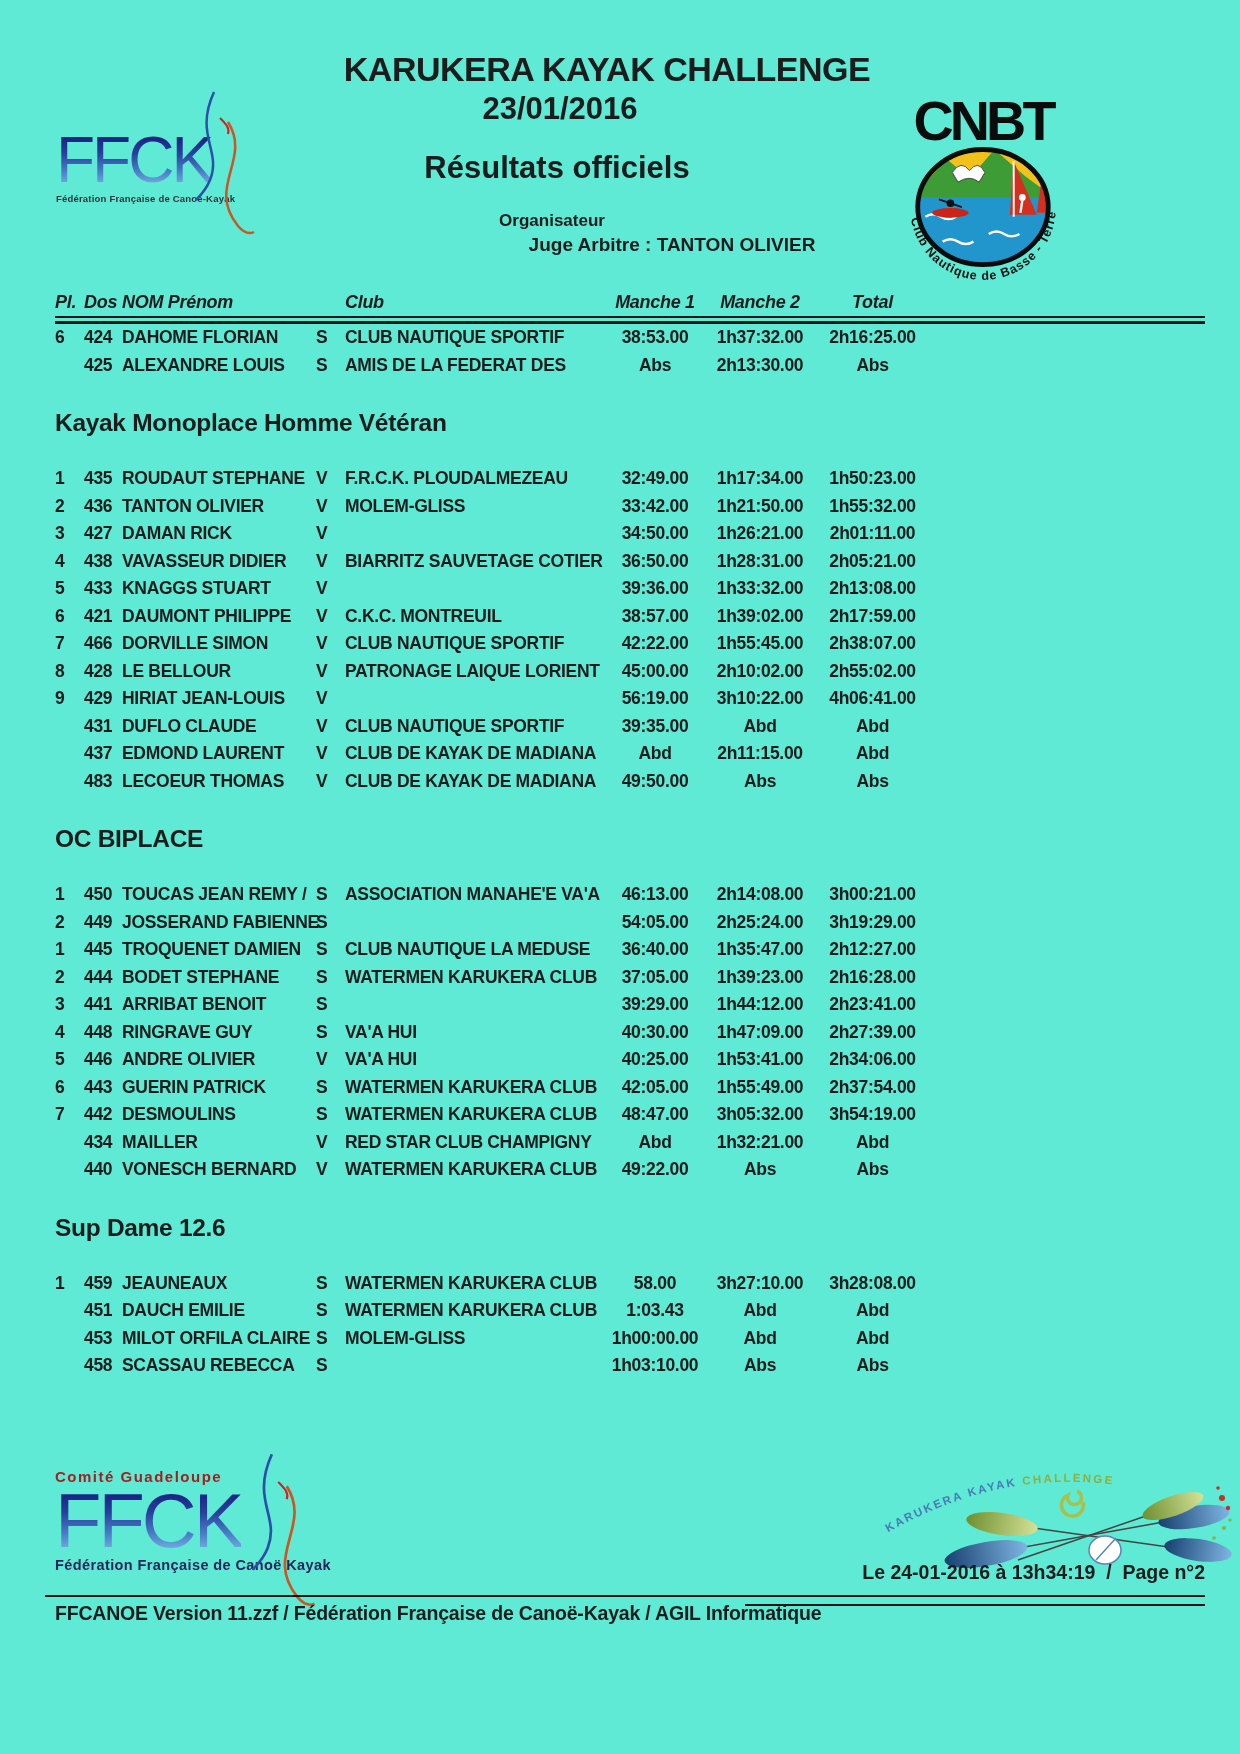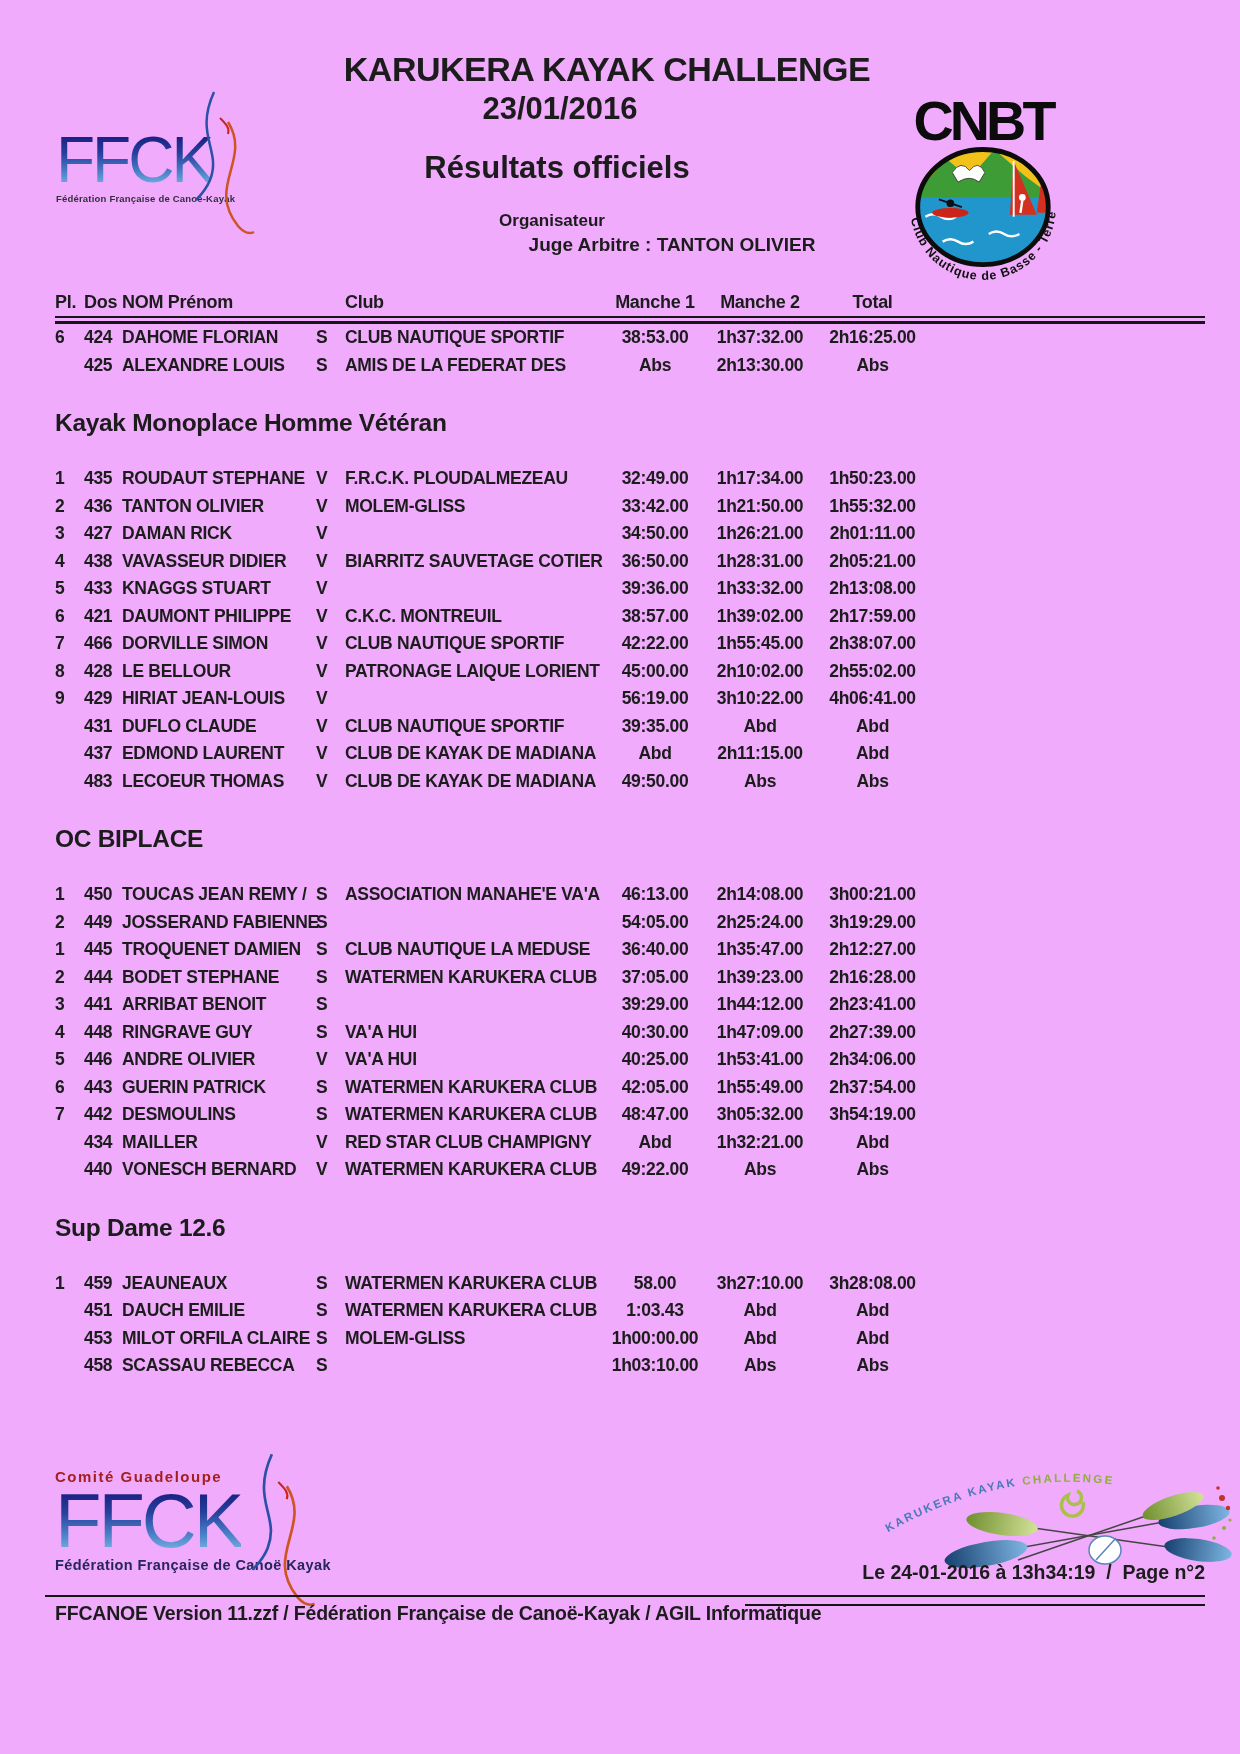--- a/index.html
+++ b/index.html
@@ -1,17 +1,17 @@
 <!DOCTYPE html>
 <html><head>
 <meta charset="utf-8">
 <style>
   html,body { margin:0; padding:0; background:#ffffff; }
   .page {
-    position:relative; width:1240px; height:1754px; background:#f0abfc;
+    position:relative; width:1240px; height:1754px; background:#5eead4;
     font-family:"Liberation Sans", sans-serif; color:#1c1c1c; overflow:hidden;
   }
   .abs { position:absolute; }
 
   
   .center-line { position:absolute; left:0; width:1240px; text-align:center; font-weight:bold; white-space:nowrap; }
   .title-main { top:50px;  font-size:34px; letter-spacing:-0.5px; transform:translateX(-13px); }
   .title-date { top:91px;  font-size:31px; transform:translateX(-60px); }
   .title-sub  { top:150px; font-size:31px; transform:translateX(-63px); }
   .org-label  { top:211px; font-size:17px; transform:translateX(-68px); }
@@ -43,21 +43,21 @@
   .kkc { left:868px; top:1462px; width:372px; height:106px; }
 
   
   .results { position:absolute; left:55px; top:291px; width:1150px; }
   .t-row {
     display:grid;
     grid-template-columns:29px 38px 194px 29px 260px 100px 110px 115px 1fr;
     font-size:17.5px; font-weight:bold; line-height:27.5px;
     letter-spacing:-0.3px; white-space:nowrap; align-items:baseline;
   }
-  .t-head { line-height:23px; font-size:18px; }
+  .t-head { line-height:23px; font-size:18px;font-style:italic; }
   .c-m1,.c-m2,.c-total { text-align:center; }
   .t-rule-thin  { border-top:2px solid #161616; margin-top:2px; }
   .t-rule-thick { border-top:3px solid #161616; margin-top:3px; }
   .section-title { font-size:24.5px; font-weight:bold; line-height:28px; margin:30px 0 28px 0; letter-spacing:-0.3px; }
 
   
   .footer-date {
     position:absolute; top:1561px; right:35px; width:460px; text-align:right;
     font-size:19.5px; font-weight:bold; padding-bottom:20px; border-bottom:2.5px solid #141414; white-space:pre;
   }

